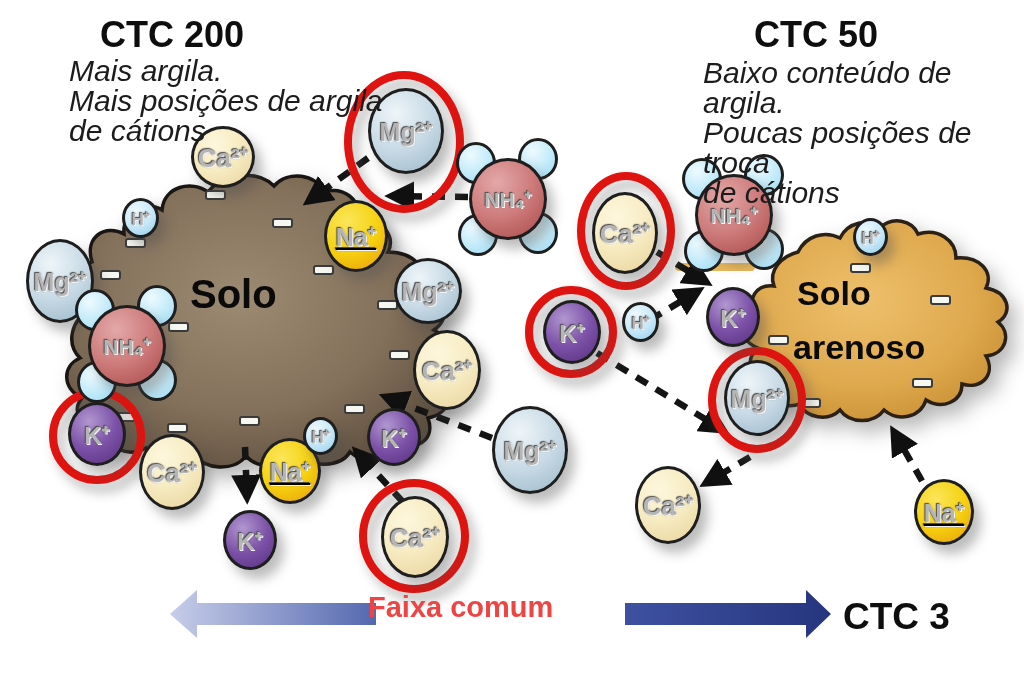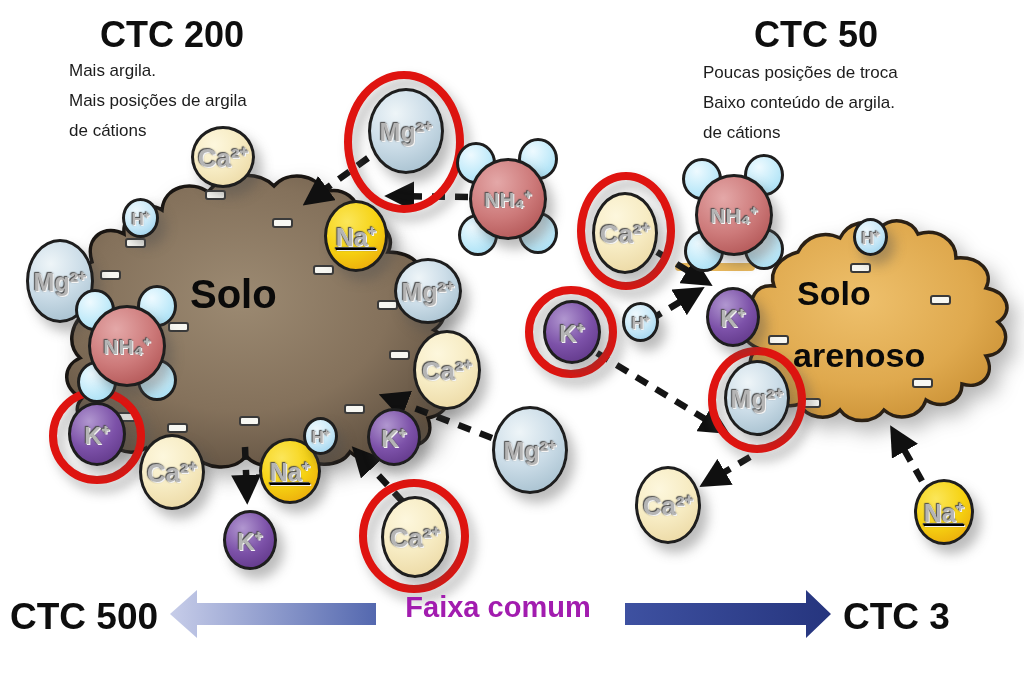--- a/index.html
+++ b/index.html
@@ -1,25 +1,25 @@
 <!DOCTYPE html>
 <html><head>
 <meta charset="utf-8">
 <style>
   html,body{margin:0;padding:0;background:#e9e9e9;}
   #canvas{position:relative;width:1024px;height:681px;background:#ffffff;overflow:hidden;
           font-family:"Liberation Sans",sans-serif;}
   svg{position:absolute;left:0;top:0;z-index:0;}
 
   .title{position:absolute;z-index:5;font-weight:bold;color:#0e0e0e;font-size:36px;letter-spacing:0px;}
-  .subtitle{position:absolute;z-index:5;color:#1c1c1c;font-size:17px;line-height:30px;}
+  .subtitle{position:absolute;z-index:5;color:#1c1c1c;font-size:30px;line-height:30px;font-style:italic;}
   .soil-label{position:absolute;z-index:5;font-weight:bold;color:#0a0a0a;}
   .footer-label{position:absolute;z-index:5;font-weight:bold;color:#0e0e0e;font-size:37px;}
-  .footer-center{position:absolute;z-index:5;font-weight:bold;color:#a21caf;font-size:29px;
-                 width:260px;text-align:center;line-height:31px;}
+  .footer-center{position:absolute;z-index:5;font-weight:bold;color:#ef4444;font-size:29px;
+                 width:260px;text-align:left;line-height:31px;}
 
   .ion{position:absolute;z-index:4;border:3px solid #1e1e1e;border-radius:50%;
        display:flex;align-items:center;justify-content:center;box-sizing:border-box;
        box-shadow:7px 9px 12px rgba(80,80,80,.38);}
   .ion-label{font-weight:bold;color:#b5b5b5;
        text-shadow:-1px -1px 1px #4e4e4e,1px 1px 0 #f4f4f4,0 0 2px #5a5a5a;white-space:nowrap;}
   .ca{background:radial-gradient(circle at 35% 28%,#fdf7dd 0%,#f7ecc4 45%,#e9d49c 100%);}
   .mg{background:radial-gradient(circle at 35% 28%,#eef5f8 0%,#ccdde8 45%,#9cb8c8 100%);}
   .na{background:radial-gradient(circle at 35% 28%,#fbe65a 0%,#f6d211 50%,#e89d0a 100%);text-decoration:underline;}
   .k {background:radial-gradient(circle at 35% 28%,#b197d0 0%,#7c51a8 50%,#58307f 100%);}
@@ -237,28 +237,27 @@
     </div>
 
   <div class="title" style="left:100px;top:14px;">CTC 200</div>
   <div class="subtitle" style="left:69px;top:56px;">
     <div>Mais argila.</div>
     <div>Mais posições de argila</div>
     <div>de cátions</div>
   </div>
   <div class="title" style="left:710px;top:14px;margin-left:44px;">CTC 50</div>
   <div class="subtitle" style="left:703px;top:58px;">
+    <div>Baixo conteúdo de argila.</div>
     <div>Poucas posições de troca</div>
-    <div>Baixo conteúdo de argila.</div>
     <div>de cátions</div>
   </div>
 
   <div class="soil-label" style="left:190px;top:272px;font-size:40px;">Solo</div>
   <div class="soil-label" style="left:797px;top:274px;font-size:34px;">Solo</div>
-  <div class="soil-label" style="left:793px;top:336px;font-size:34px;">arenoso</div>
-
-  <div class="footer-label" style="left:10px;top:596px;">CTC 500</div>
+  <div class="soil-label" style="left:793px;top:328px;font-size:34px;">arenoso</div>
+
   <div class="footer-center" style="left:368px;top:592px;">
     <div>Faixa comum</div>
   </div>
   <div class="footer-label" style="left:843px;top:596px;">CTC 3</div>
 
 </div>
 
 </body></html>

